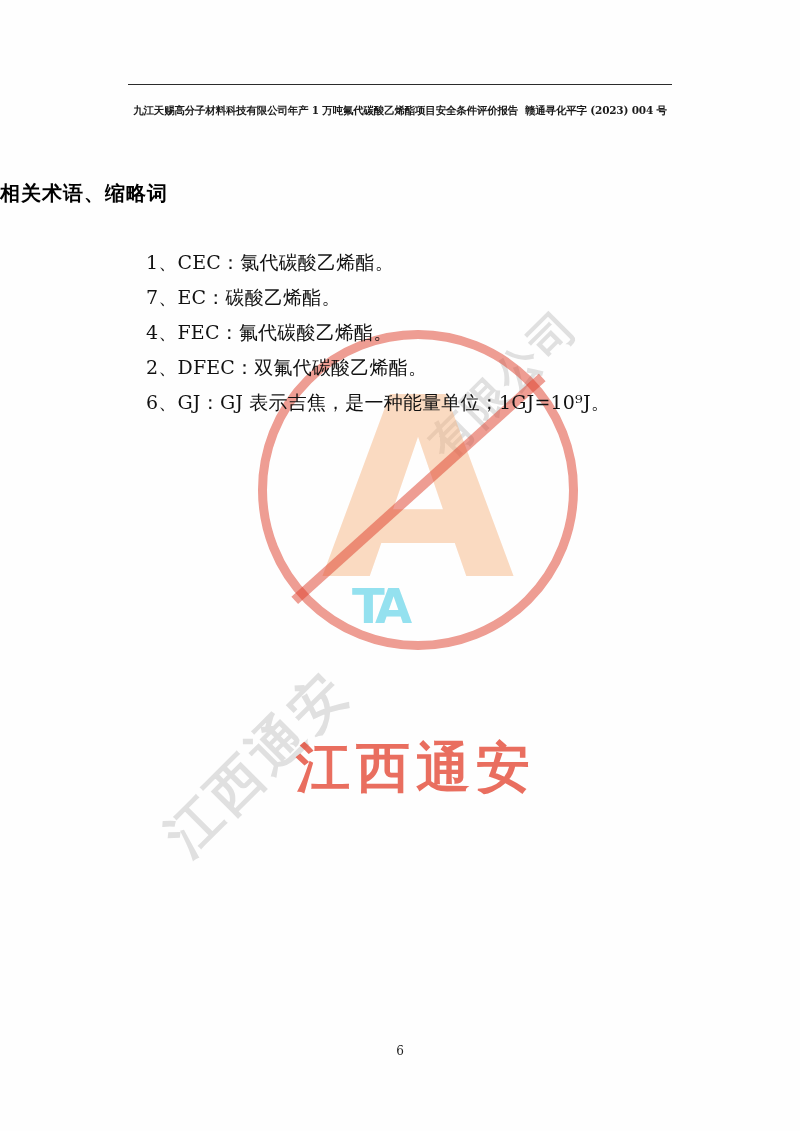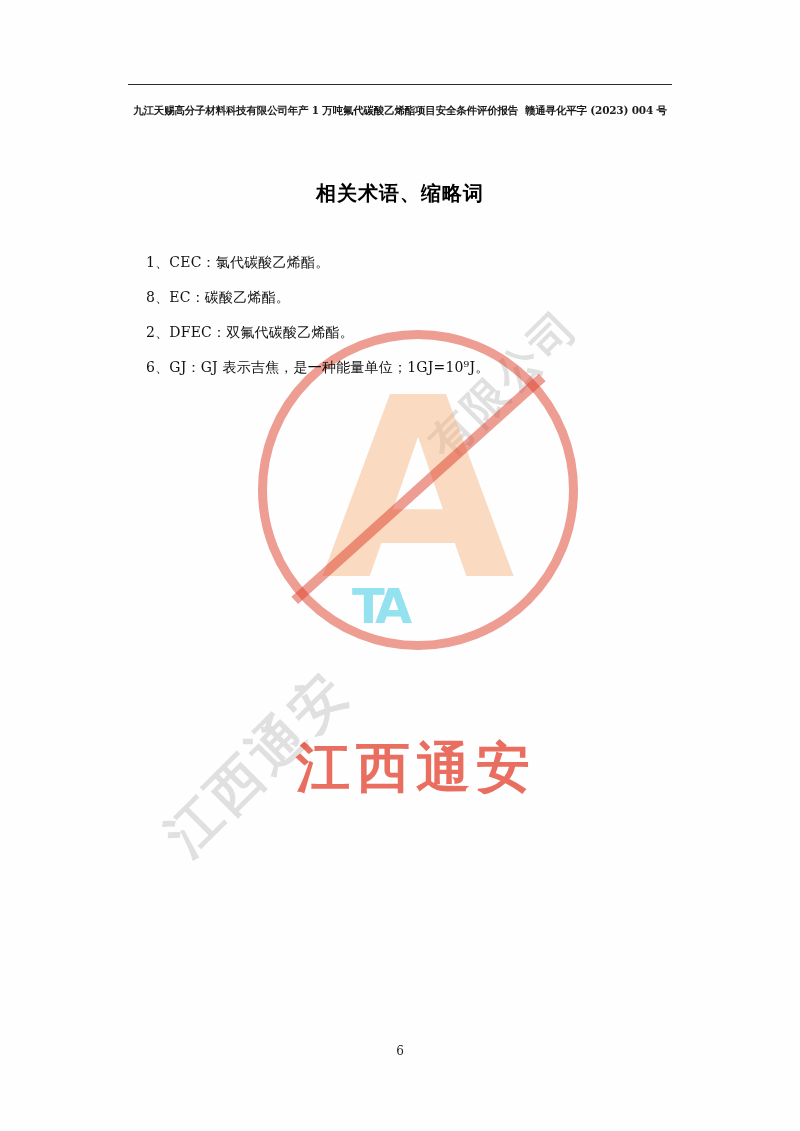--- a/index.html
+++ b/index.html
@@ -42,36 +42,36 @@
     top: 84px;
     border-bottom: 1px solid #2b2b2b;
   }
 
   
   .doc-title {
     position: absolute;
     left: 0;
     right: 0;
     top: 180px;
-    text-align: center;
+    text-align: left;
     font-size: 20px;
     font-weight: bold;
     color: #000;
     letter-spacing: 1px;
   }
 
   
   .content {
     position: absolute;
     left: 146px;
     right: 70px;
     top: 245px;
   }
   .term-line {
-    font-size: 14px;
+    font-size: 19px;
     line-height: 35px;
     color: #111;
     white-space: nowrap;
     letter-spacing: 0.2px;
   }
 
   
   .page-number {
     position: absolute;
     left: 0;
@@ -196,20 +196,21 @@
 
   <div class="header">
     <span class="hdr-left">九江天赐高分子材料科技有限公司年产 1 万吨氟代碳酸乙烯酯项目安全条件评价报告</span><span>&nbsp;&nbsp;</span><span class="hdr-right">赣通寻化平字 (2023) 004 号</span>
   </div>
   <div class="header-rule"></div>
 
   <div class="doc-title">相关术语、缩略词</div>
 
   <div class="content">
     <div class="term-line">1、CEC：氯代碳酸乙烯酯。</div>
-    <div class="term-line">8、EC：碳酸乙烯酯。</div>
+    <div class="term-line">7、EC：碳酸乙烯酯。</div>
+    <div class="term-line">4、FEC：氟代碳酸乙烯酯。</div>
     <div class="term-line">2、DFEC：双氟代碳酸乙烯酯。</div>
     <div class="term-line">6、GJ：GJ 表示吉焦，是一种能量单位；1GJ=10⁹J。</div>
   </div>
 
   <div class="page-number">6</div>
 
 </div>
 
 </body></html>

